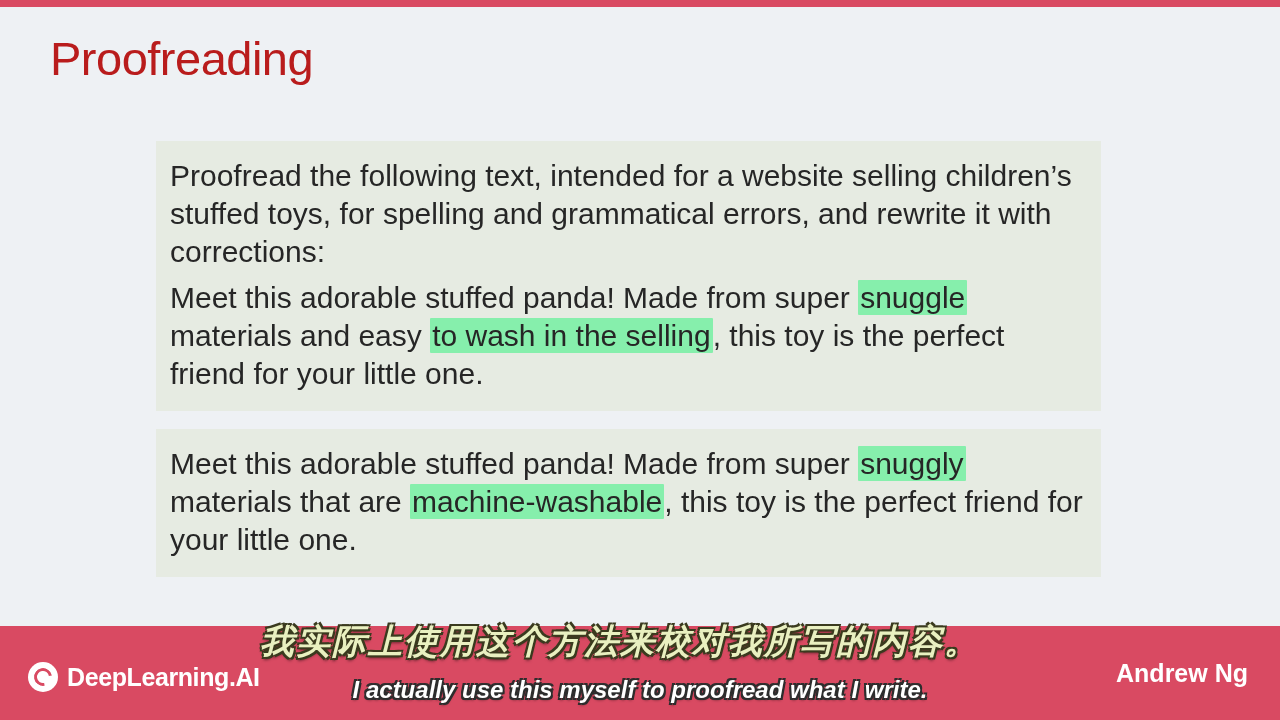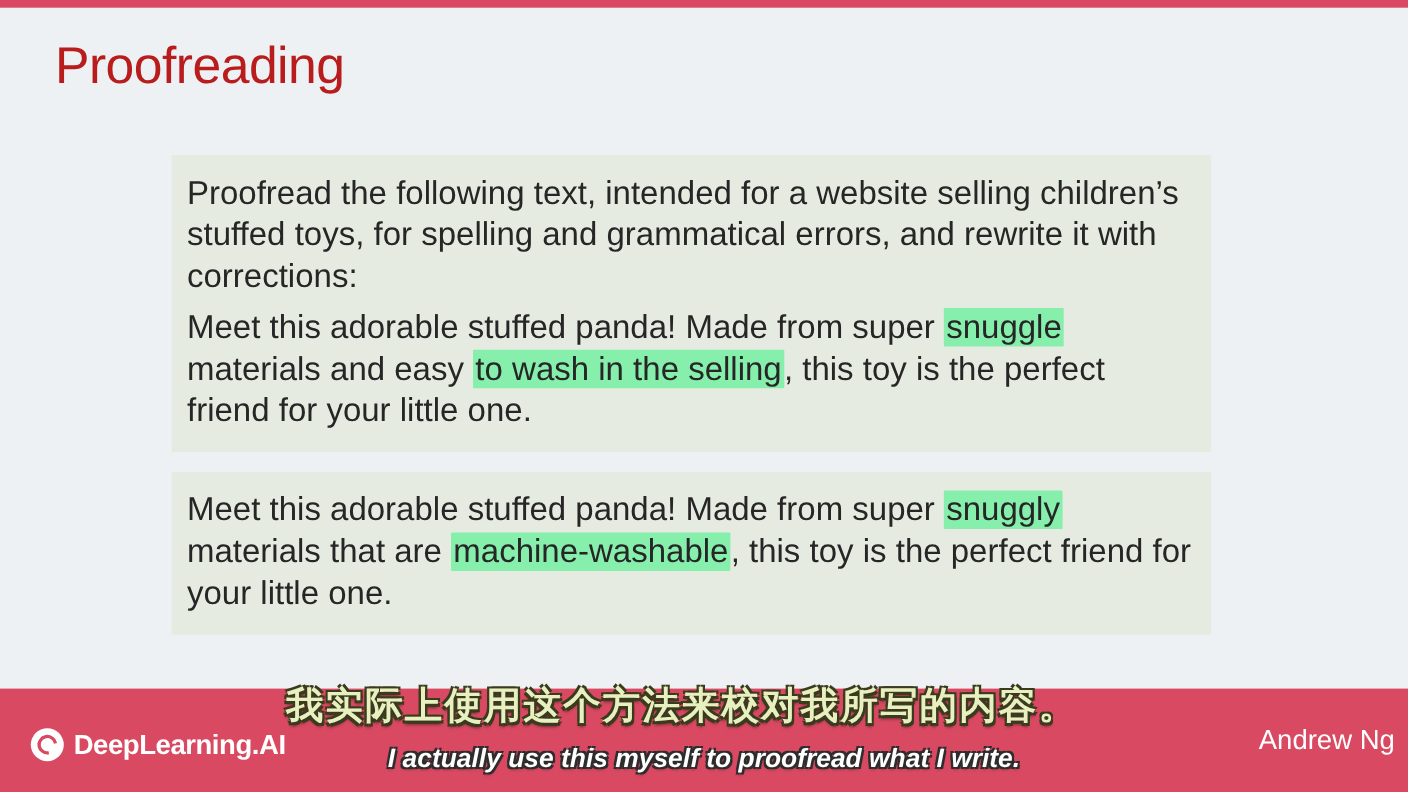--- a/index.html
+++ b/index.html
@@ -106,40 +106,41 @@
   }
   .logo-text {
     color: #ffffff;
     font-size: 25px;
     font-weight: 700;
     letter-spacing: -0.4px;
     text-align: right;
   }
   .presenter {
     position: absolute;
-    right: 12px;
+    right: 32px;
     bottom: 32px;
     color: #ffffff;
     font-size: 25px;
-    font-weight: 400;
+    font-weight: 700;
   }
   .subtitle-cn {
     position: absolute;
     left: 0;
     width: 1240px;
     top: 619px;
     text-align: center;
     font-size: 34px;
     font-weight: 700;
     color: #e9f0c0;
     letter-spacing: 2px;
     text-shadow:
       -2px -2px 0 #3a3a1e, 2px -2px 0 #3a3a1e,
       -2px 2px 0 #3a3a1e, 2px 2px 0 #3a3a1e,
       0 3px 3px rgba(0,0,0,0.5);
+    font-style: italic;
   }
   .subtitle-en {
     position: absolute;
     left: 0;
     width: 1280px;
     top: 676px;
     text-align: center;
     font-size: 24px;
     font-weight: 700;
     color: #ffffff;

